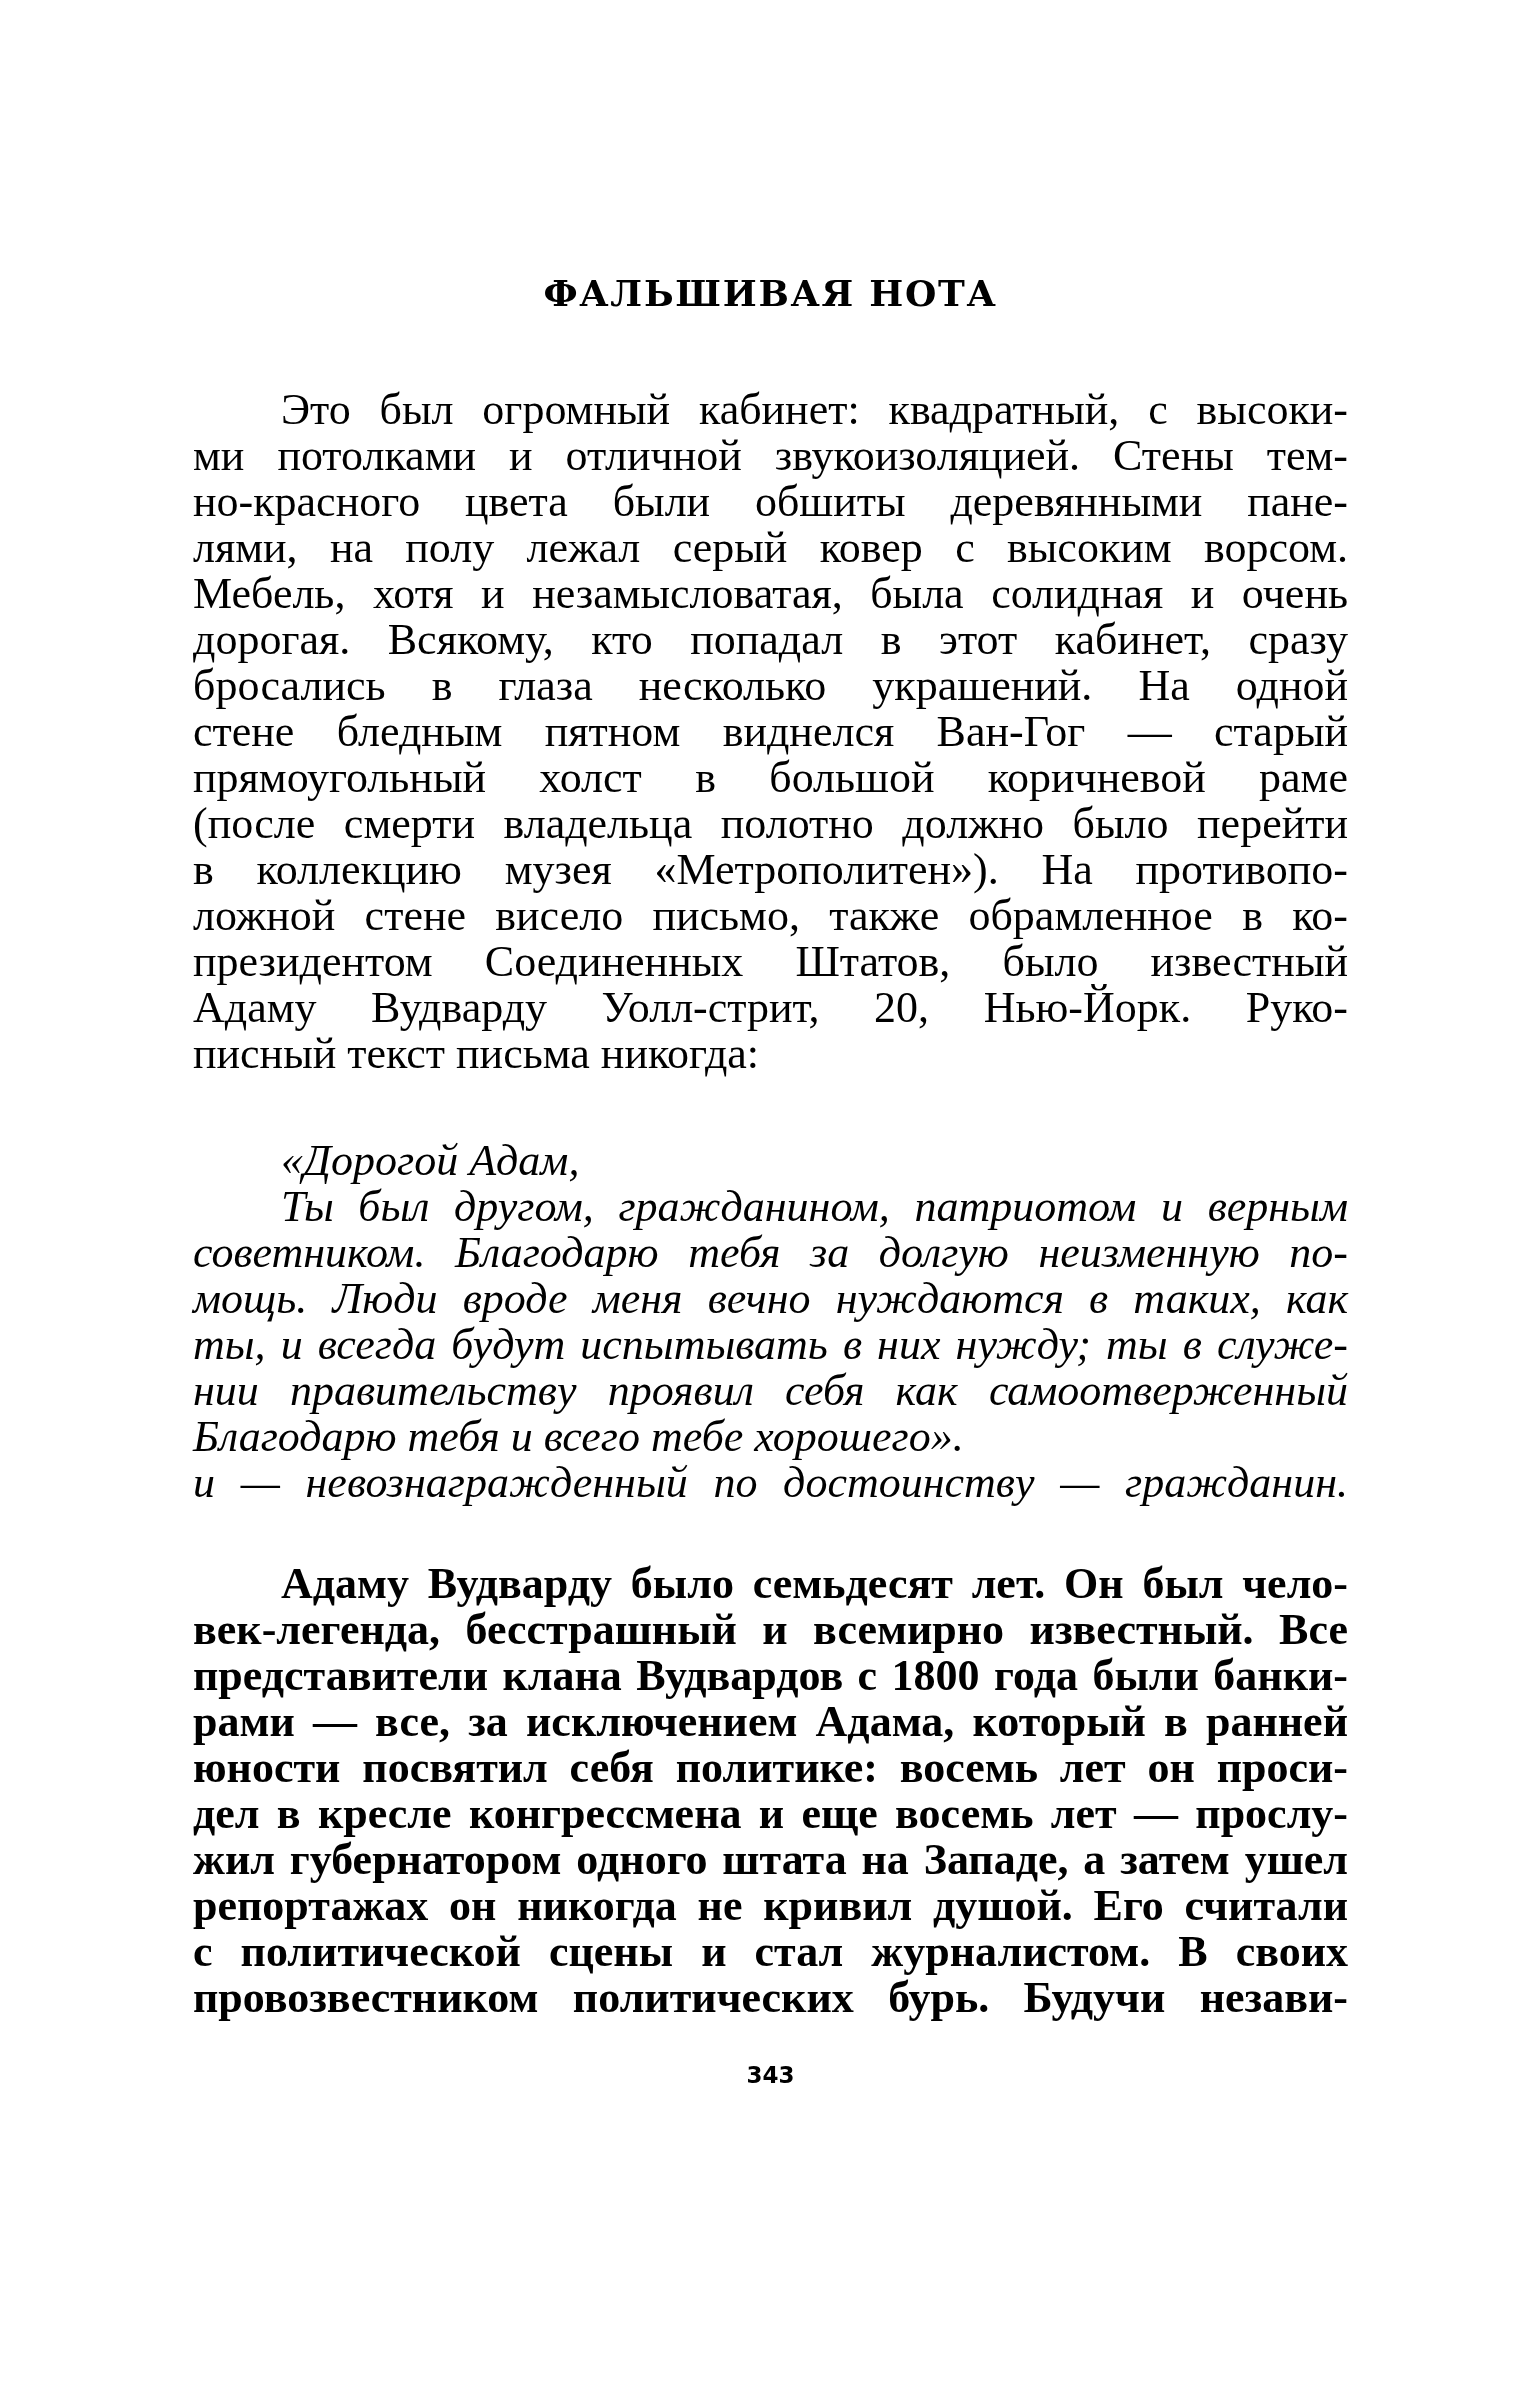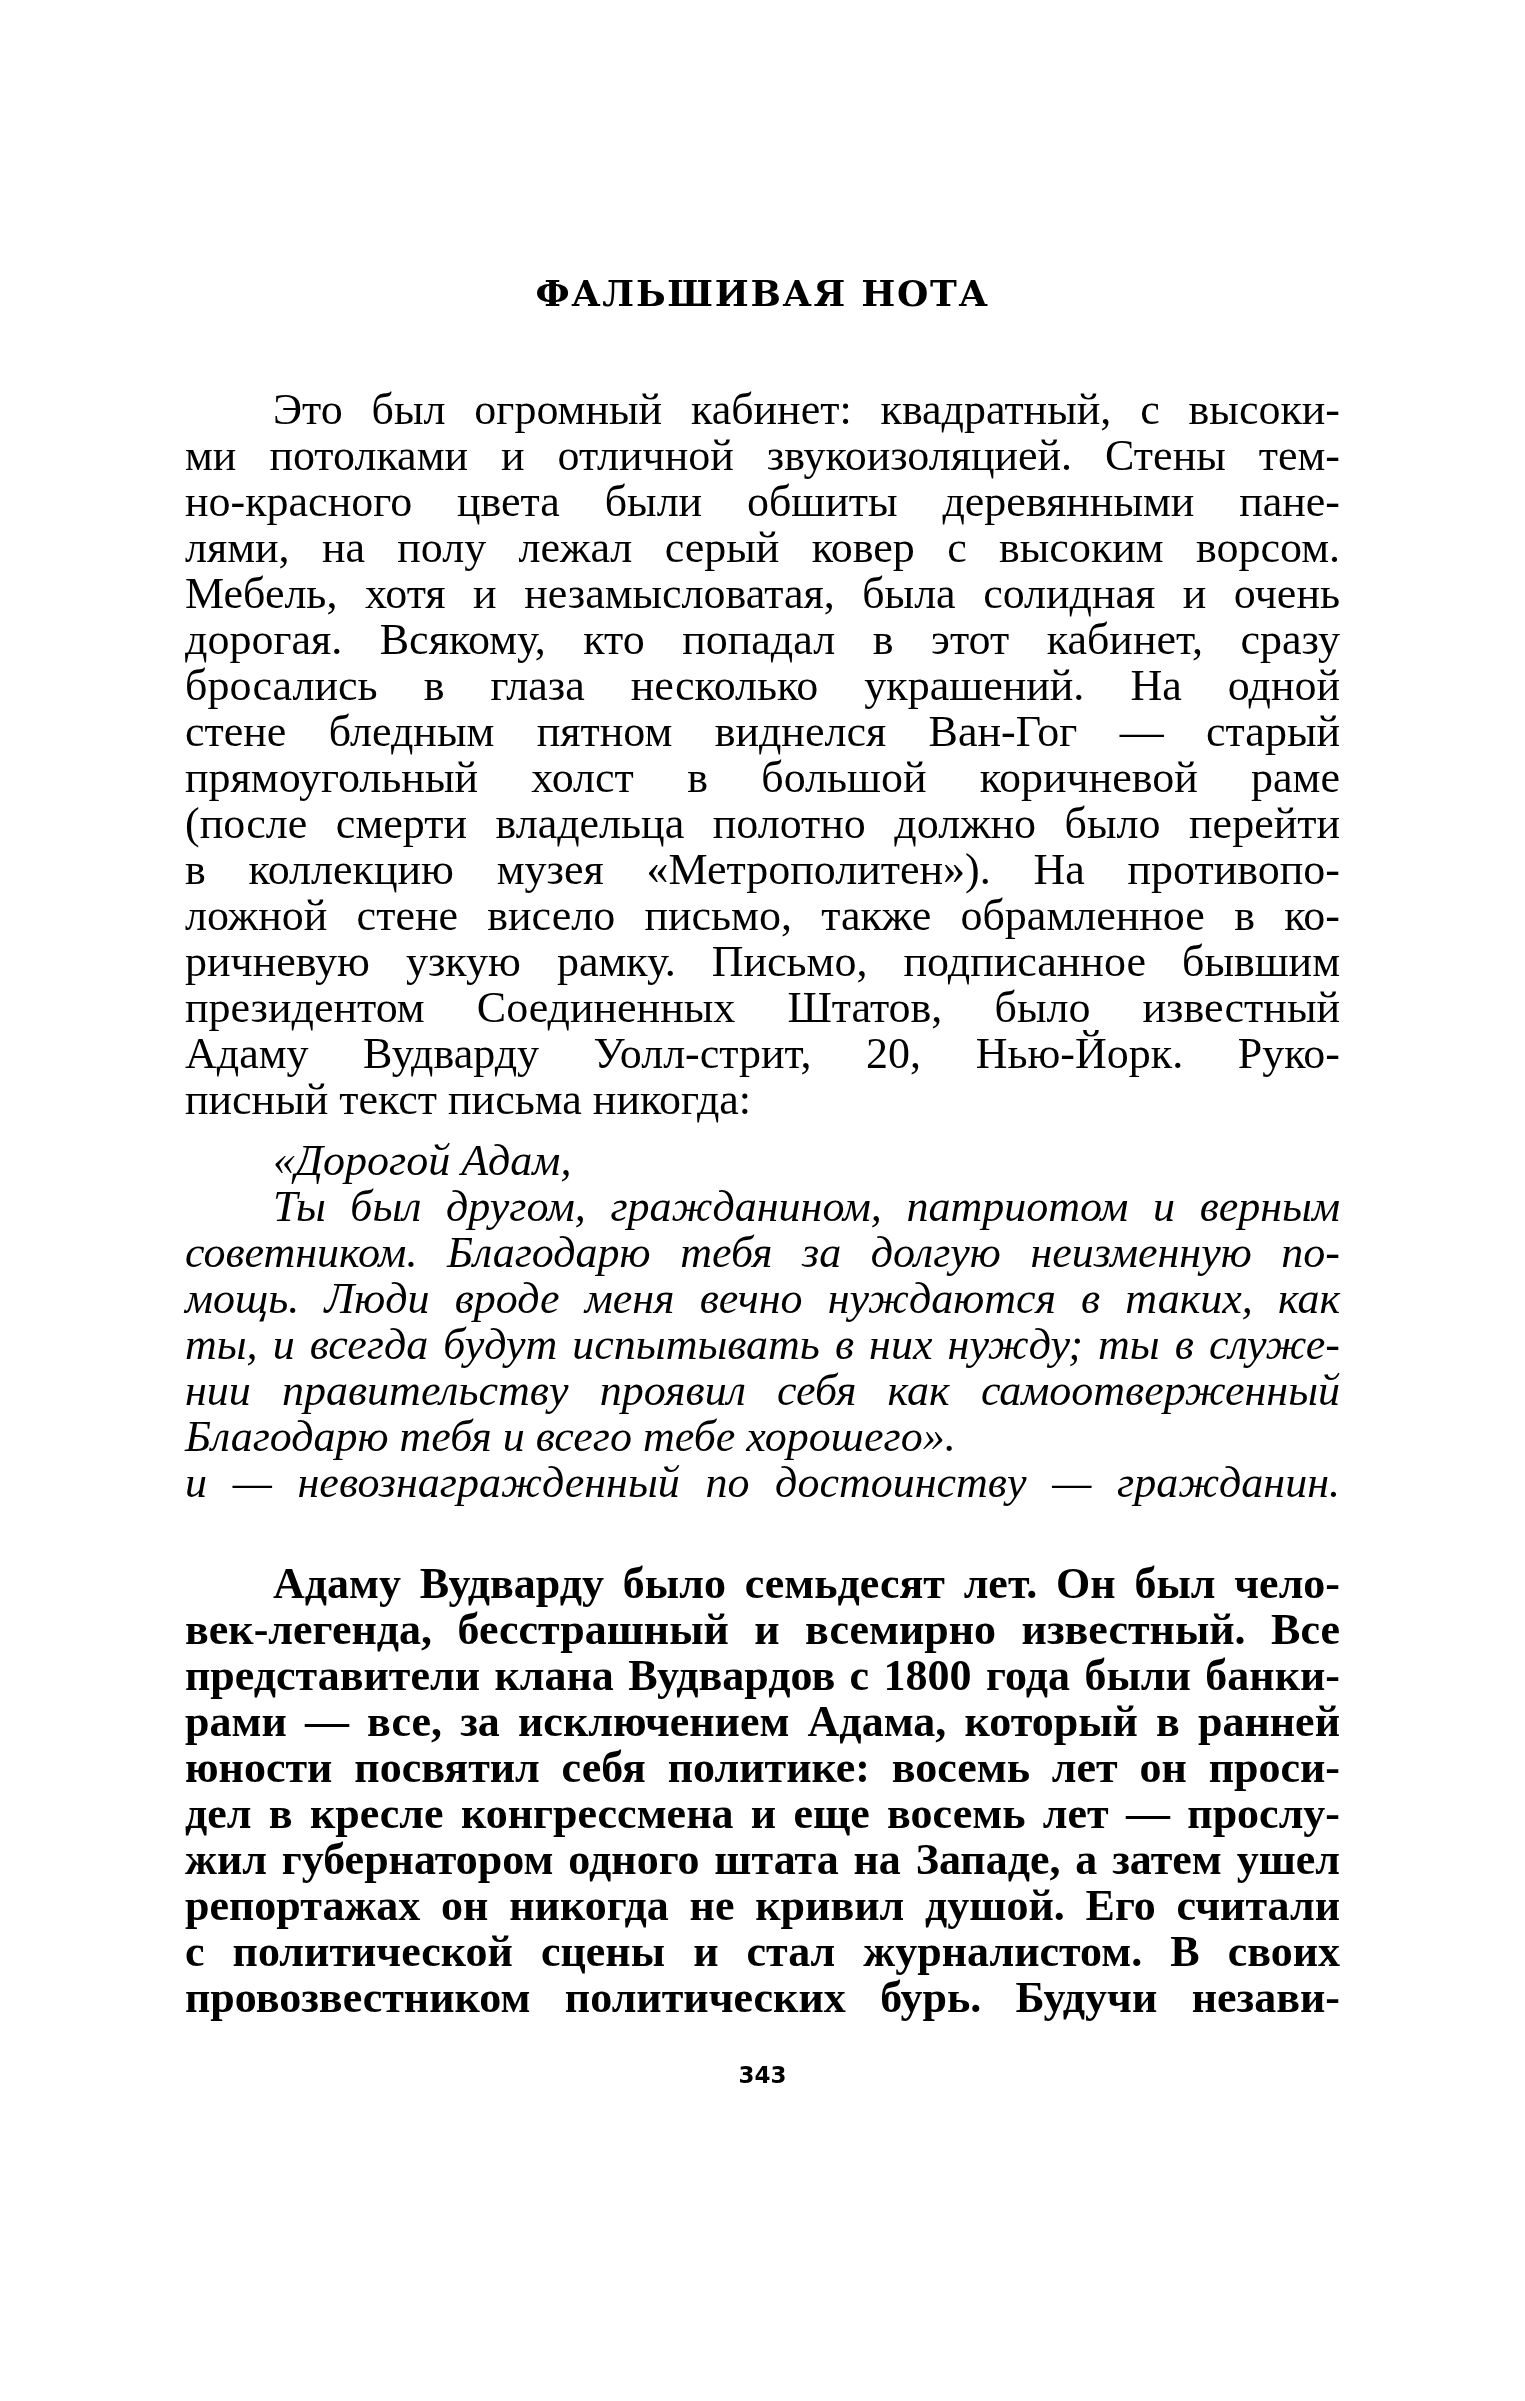--- a/index.html
+++ b/index.html
@@ -1,17 +1,17 @@
 <!DOCTYPE html>
 <html style="font-size:9px"><head>
 <meta charset="utf-8">
 <style>
   html, body { margin: 0; padding: 0; background: #ffffff; }
   body { width: 1525px; height: 2401px; position: relative; overflow: hidden; color: #000; }
-  .page { position: absolute; left: 0; top: 0; width: 1298px; height: 2401px; background: #fff; }
+  .page { position: absolute; left: 8px; top: 0; width: 1298px; height: 2401px; background: #fff; }
   .title {
     position: absolute; left: 0; width: 1525px; top: 272px; text-align: center;
     font-family: "DejaVu Serif", serif; font-weight: bold; font-size: 36px; letter-spacing: 1.7px;
   }
   .block { position: absolute; left: 185px; width: 1155px; }
   .line {
     height: 46px; line-height: 46px; white-space: nowrap;
     font-family: "Liberation Serif", serif; font-size: 44px;
     text-align: justify; text-align-last: justify;
   }
@@ -35,21 +35,20 @@
     <div class="line">но-красного цвета были обшиты деревянными пане-</div>
     <div class="line">лями, на полу лежал серый ковер с высоким ворсом.</div>
     <div class="line">Мебель, хотя и незамысловатая, была солидная и очень</div>
     <div class="line">дорогая. Всякому, кто попадал в этот кабинет, сразу</div>
     <div class="line">бросались в глаза несколько украшений. На одной</div>
     <div class="line">стене бледным пятном виднелся Ван-Гог — старый</div>
     <div class="line">прямоугольный холст в большой коричневой раме</div>
     <div class="line">(после смерти владельца полотно должно было перейти</div>
     <div class="line">в коллекцию музея «Метрополитен»). На противопо-</div>
     <div class="line">ложной стене висело письмо, также обрамленное в ко-</div>
-    <div class="line">ричневую узкую рамку. Письмо, подписанное бывшим</div>
     <div class="line">президентом Соединенных Штатов, было известный</div>
     <div class="line">Адаму Вудварду Уолл-стрит, 20, Нью-Йорк. Руко-</div>
     <div class="line last">писный текст письма никогда:</div>
   </div>
 
   <div class="block italic" style="top:1138px;">
     <div class="line indent last">«Дорогой Адам,</div>
     <div class="line indent">Ты был другом, гражданином, патриотом и верным</div>
     <div class="line">советником. Благодарю тебя за долгую неизменную по-</div>
     <div class="line">мощь. Люди вроде меня вечно нуждаются в таких, как</div>

